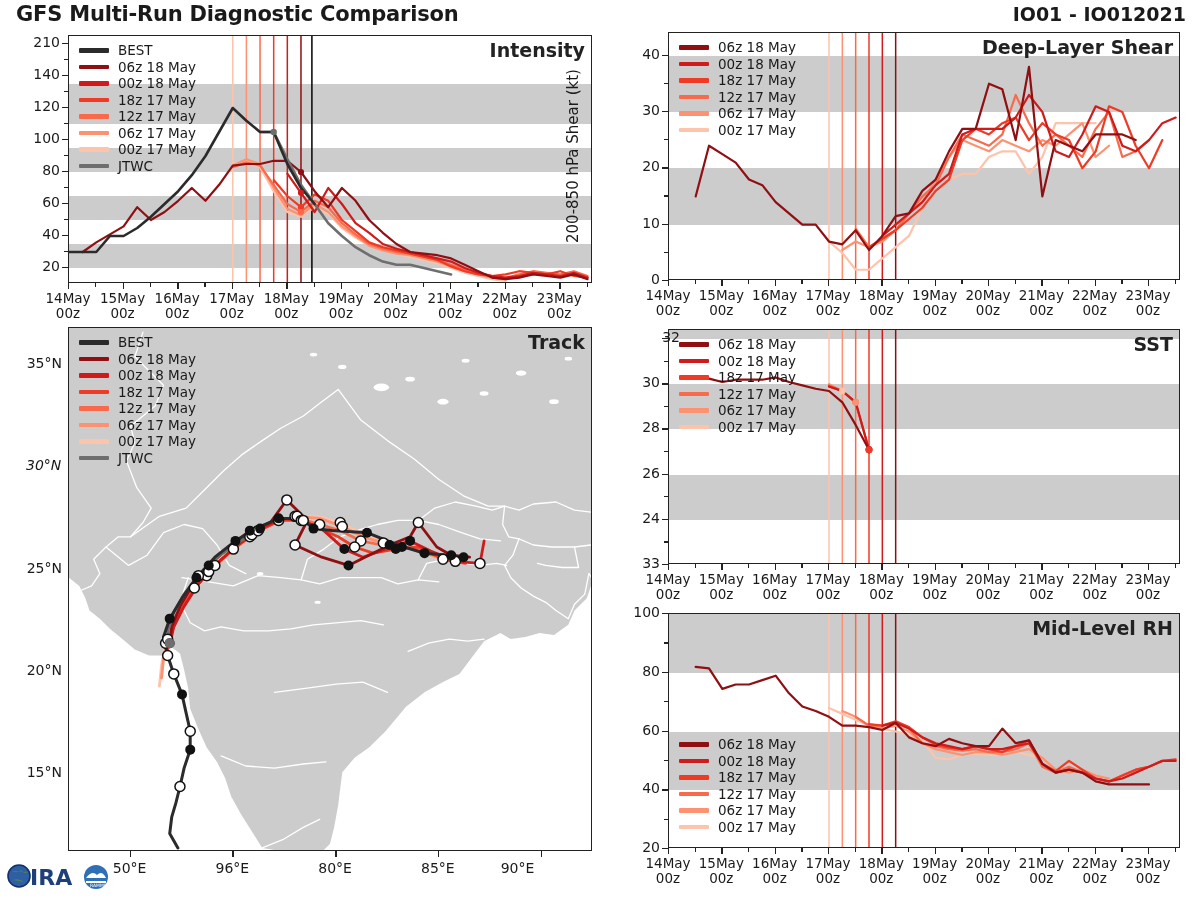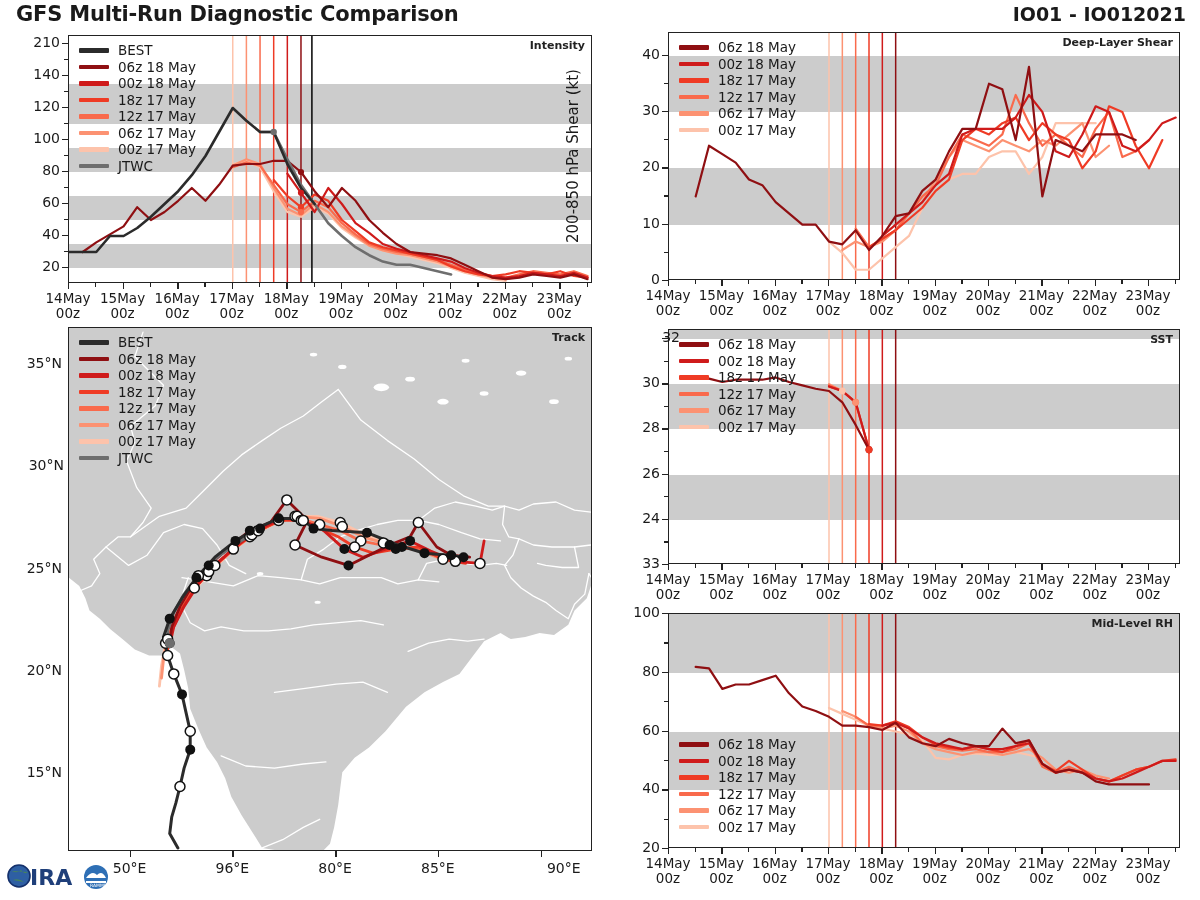--- a/index.html
+++ b/index.html
@@ -8,21 +8,21 @@
        overflow:hidden;}
   .abs{position:absolute;}
   #title-left{left:16px;top:2px;font-size:21px;font-weight:bold;letter-spacing:-0.2px;}
   #title-right{right:14px;top:3px;font-size:19px;font-weight:bold;}
 
   .panel{position:absolute;box-sizing:border-box;}
   .plotbox{position:absolute;box-sizing:border-box;border:1.4px solid #222;
            background:#fff;overflow:hidden;}
   .plotbox svg{display:block;}
   .band{position:absolute;left:0;right:0;background:#cccccc;}
-  .panel-label{position:absolute;right:6px;top:3px;font-size:11px;font-weight:bold;color:#222;z-index:7;}
+  .panel-label{position:absolute;right:6px;top:3px;font-size:19px;font-weight:bold;color:#222;z-index:7;}
   .ylabel{position:absolute;font-size:15px;transform-origin:50% 50%;white-space:nowrap;}
   .ytick{position:absolute;font-size:14px;text-align:right;white-space:nowrap;}
   .xtick{position:absolute;font-size:13.5px;text-align:center;white-space:nowrap;line-height:1.12;}
   .legend{position:absolute;z-index:9;font-size:13.5px;}
   .legrow{display:flex;align-items:center;height:16.5px;}
   .swatch{width:30px;height:4.5px;border-radius:1px;margin-right:9px;flex:0 0 30px;}
   .legtxt{white-space:nowrap;}
   .tk{position:absolute;background:#222;}
   #cira{position:absolute;left:6px;top:856px;width:112px;height:40px;}
   .maplabel{position:absolute;font-size:14px;white-space:nowrap;}
@@ -565,34 +565,34 @@
             <span class="swatch" style="background: rgb(253, 195, 171);"></span>
             <span class="legtxt">00z 17 May</span>
           </div>
           <div class="legrow">
             <span class="swatch" style="background: rgb(110, 110, 110);"></span>
             <span class="legtxt">JTWC</span>
           </div>
         </div>
       </div>
       <div class="maplabel" style="left: 10px; width: 52px; text-align: right; top: 354.844px;">35°N</div>
-      <div class="maplabel" style="left: 12px; width: 52px; text-align: right; top: 457.187px;">30°N</div>
+      <div class="maplabel" style="left: 26px; width: 52px; text-align: left; top: 457.187px; font-style: italic;">30°N</div>
       <div class="maplabel" style="left: 10px; width: 52px; text-align: right; top: 559.531px;">25°N</div>
       <div class="maplabel" style="left: 10px; width: 52px; text-align: right; top: 661.875px;">20°N</div>
       <div class="maplabel" style="left: 10px; width: 52px; text-align: right; top: 764.219px;">15°N</div>
       <div class="tk" style="left: 129.647px; top: 851px; width: 1.4px; height: 6px;"></div>
       <div class="maplabel" style="left: 89.6471px; width: 80px; text-align: center; top: 860px;">50°E</div>
       <div class="tk" style="left: 232.392px; top: 851px; width: 1.4px; height: 6px;"></div>
       <div class="maplabel" style="left: 192.392px; width: 80px; text-align: center; top: 860px;">96°E</div>
       <div class="tk" style="left: 335.137px; top: 851px; width: 1.4px; height: 6px;"></div>
       <div class="maplabel" style="left: 295.137px; width: 80px; text-align: center; top: 860px;">80°E</div>
       <div class="tk" style="left: 437.882px; top: 851px; width: 1.4px; height: 6px;"></div>
       <div class="maplabel" style="left: 397.882px; width: 80px; text-align: center; top: 860px;">85°E</div>
       <div class="tk" style="left: 540.627px; top: 851px; width: 1.4px; height: 6px;"></div>
-      <div class="maplabel" style="left: 500.627px; width: 80px; text-align: right; top: 860px;">90°E</div>
+      <div class="maplabel" style="left: 500.627px; width: 80px; text-align: left; top: 860px;">90°E</div>
     </div>
   </div>
 
 <div id="cira">
 <svg width="112" height="40" viewBox="0 0 112 40">
   <g fill="#1f3f7a">
     <circle cx="13" cy="20" r="11" fill="#2e5fa3"></circle>
     <circle cx="13" cy="20" r="11" fill="none" stroke="#14306b" stroke-width="1.6"></circle>
     <path d="M6 15 q5 3 9 -1 q3 5 7 2" fill="#4e8f4a" opacity=".8"></path>
     <path d="M7 24 q6 -2 11 2" fill="#4e8f4a" opacity=".8"></path>

